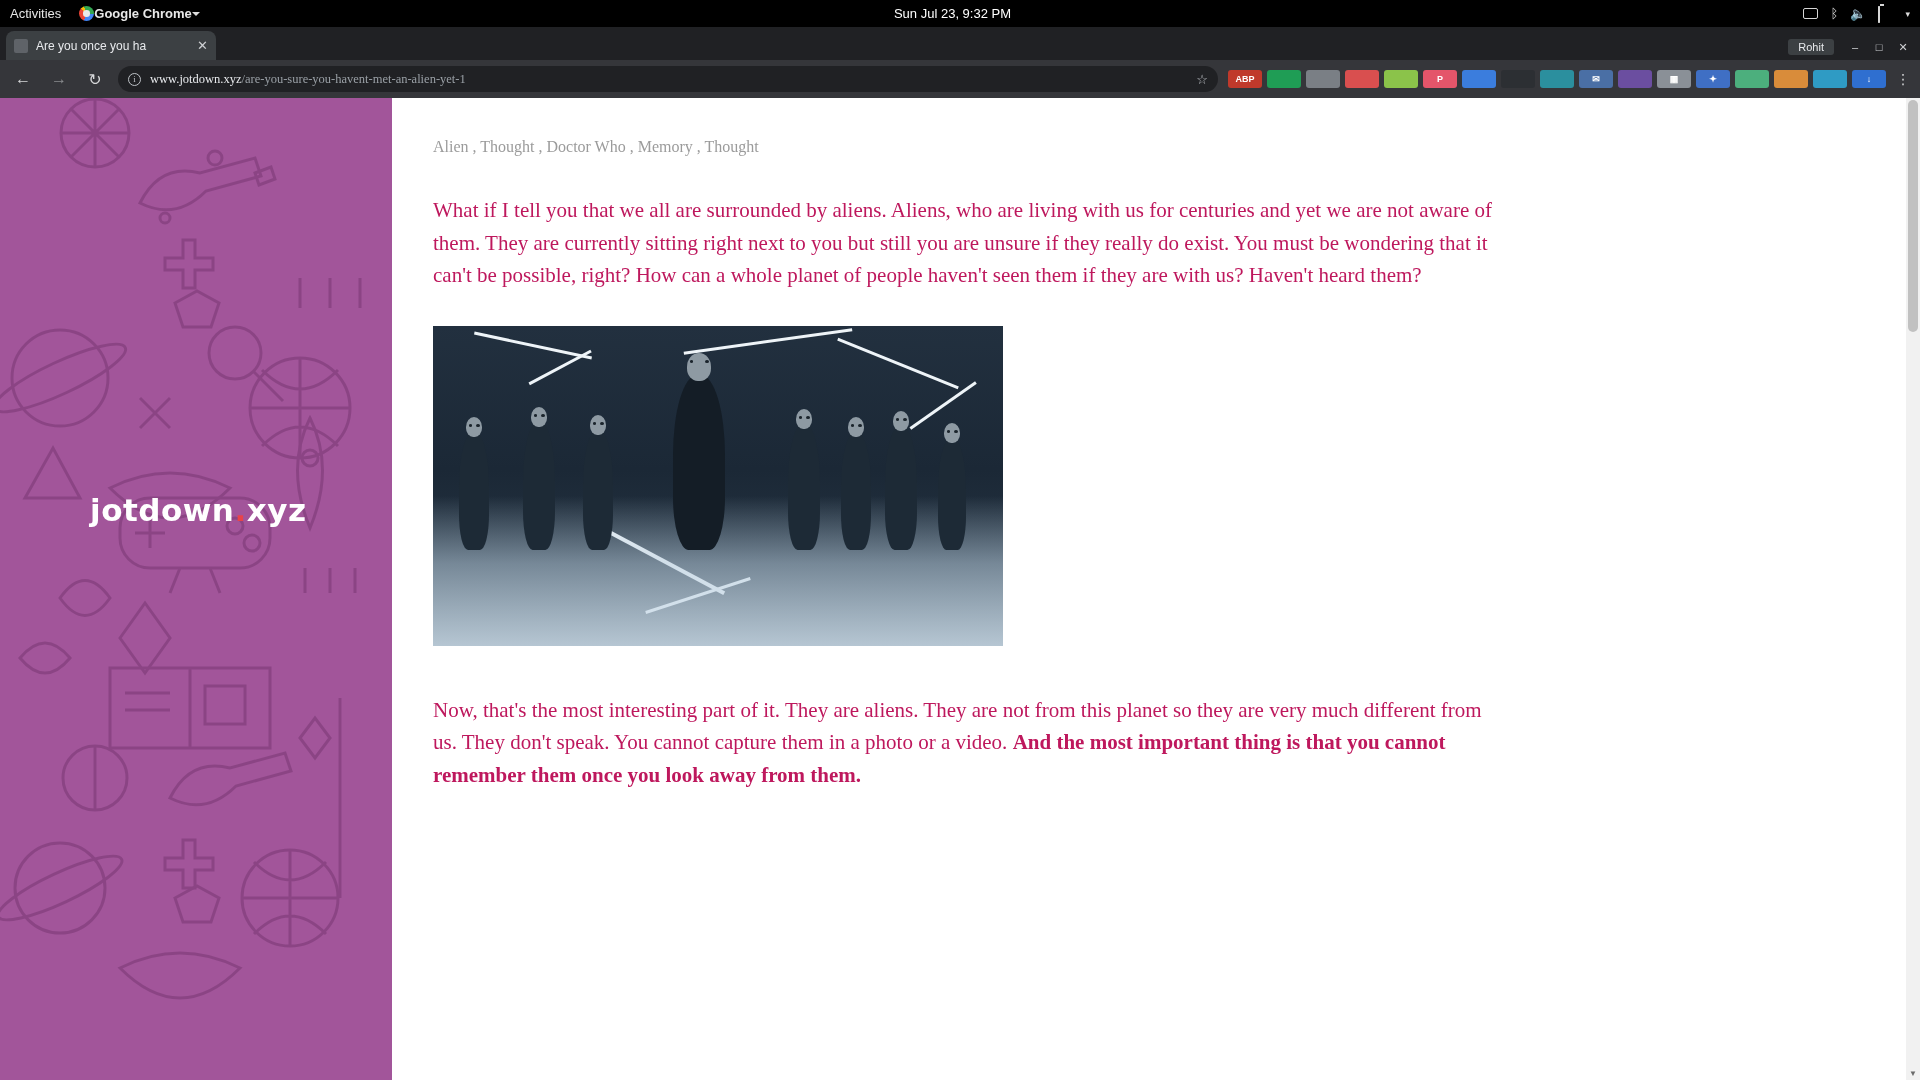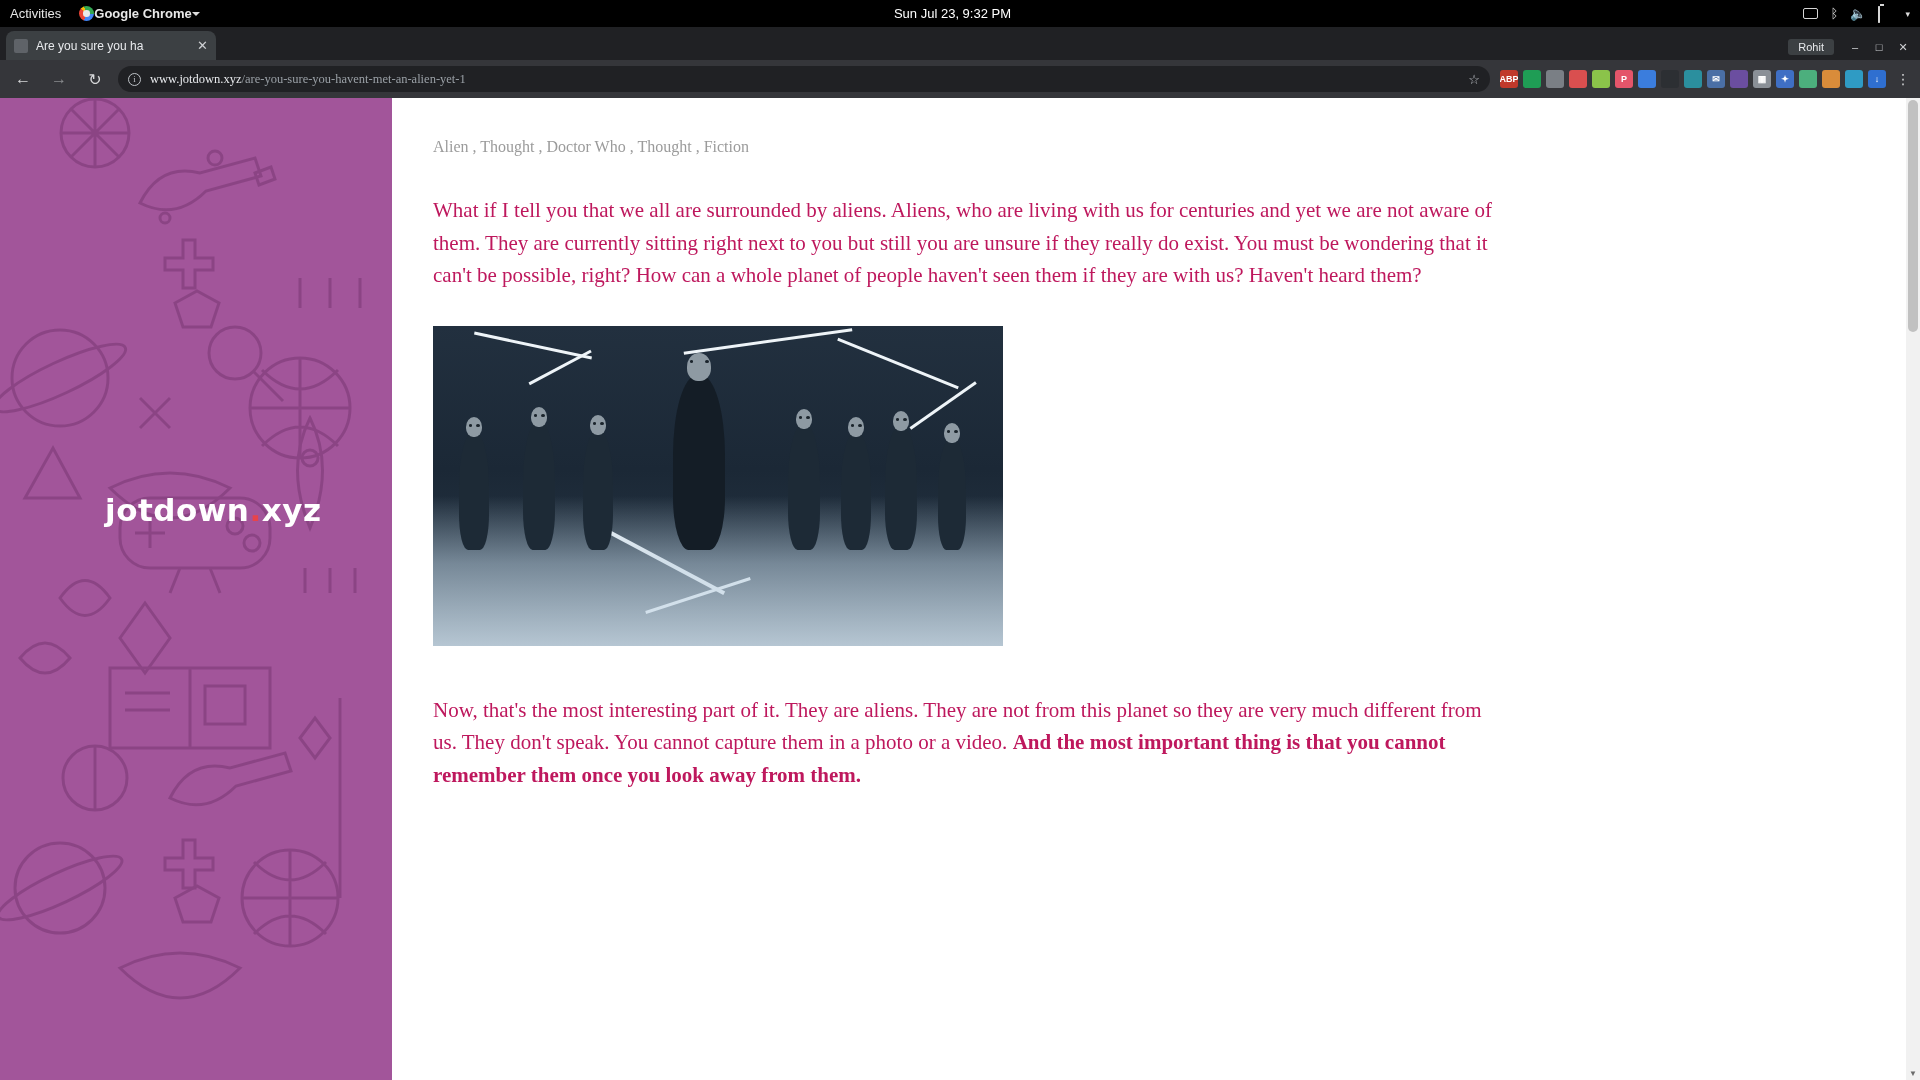--- a/index.html
+++ b/index.html
@@ -132,21 +132,21 @@
     display: flex; align-items: center; justify-content: center;
     font-size: 9px; color: #bdc1c6; font-family: "Liberation Serif", serif;
   }
   #url-text { flex: 1 1 auto; white-space: nowrap; overflow: hidden; font-family: Liberation Serif, serif; }
   #url-text .host { color: #e8eaed; }
   #url-text .path { color: #9aa0a6; }
   .star { color: #bdc1c6; font-size: 13px; }
 
   #ext-strip { display: flex; align-items: center; gap: 5px; }
   .ext {
-    width: 18px; height: 18px; border-radius: 3px;
+    width: 34px; height: 18px; border-radius: 3px;
     display: flex; align-items: center; justify-content: center;
     font-size: 9px; color: #fff; font-weight: bold;
     overflow: hidden;
   }
   .menu-dots {
     color: #d6d7d9; font-size: 14px; letter-spacing: 0; line-height: 10px;
     width: 14px; text-align: center;
   }
 
   
@@ -159,21 +159,21 @@
 
   
   #left-panel {
     width: 392px; flex: 0 0 392px;
     background: #a2559a;
     position: relative;
     overflow: hidden;
   }
   #pattern { position: absolute; inset: 0; opacity: .42; }
   #brand {
-    position: absolute; left: 105px; top: 394px;
+    position: absolute; left: 90px; top: 394px;
     font-family: "DejaVu Sans", sans-serif;
     font-size: 31px; font-weight: bold; color: #fff; letter-spacing: .5px;
   }
   #brand .dot { color: #e8434a; }
 
   
   #content {
     flex: 1 1 auto;
     overflow: hidden;
     padding: 40px 70px 0 41px;
@@ -265,21 +265,21 @@
     <span class="tray-ico"><span class="ico-bat"></span></span>
     <span style="font-size:9px;">▾</span>
   </div>
 </div>
 
 <div id="chrome-window">
 
   <div id="tabstrip">
     <div class="tab">
       <span class="tab-fav"></span>
-      <span class="tab-title">Are you sure you ha</span>
+      <span class="tab-title">Are you once you ha</span>
       <span class="tab-close">✕</span>
     </div>
     <div id="win-controls">
       <span class="user-chip">Rohit</span>
       <span class="wbtn">–</span>
       <span class="wbtn">□</span>
       <span class="wbtn">✕</span>
     </div>
   </div>
 
@@ -365,21 +365,21 @@
           <path d="M330 470 v25 M355 470 v25 M305 470 v25"></path>
           <path d="M300 640 l15 -20 l15 20 l-15 20z"></path>
           <path d="M340 600 v200"></path>
         </g>
       </svg>
       <div id="brand"><span>jotdown</span><span class="dot">.</span><span>xyz</span></div>
     </div>
 
     <div id="content">
       <div id="article">
-        <div id="tags">Alien , Thought , Doctor Who , Thought , Fiction</div>
+        <div id="tags">Alien , Thought , Doctor Who , Memory , Thought</div>
         <p class="para">What if I tell you that we all are surrounded by aliens. Aliens, who are living with us for centuries and yet we are not aware of them. They are currently sitting right next to you but still you are unsure if they really do exist. You must be wondering that it can't be possible, right?  How can a whole planet of people haven't seen them if they are with us? Haven't heard them?</p>
 
         <div id="figure">
           <div class="bolt" style="left:40px;top:18px;width:120px;height:3px;transform:rotate(12deg);"></div>
           <div class="bolt" style="left:92px;top:40px;width:70px;height:2.5px;transform:rotate(-28deg);"></div>
           <div class="bolt" style="left:250px;top:14px;width:170px;height:3px;transform:rotate(-8deg);"></div>
           <div class="bolt" style="left:400px;top:36px;width:130px;height:3px;transform:rotate(22deg);"></div>
           <div class="bolt" style="left:470px;top:78px;width:80px;height:2.5px;transform:rotate(-35deg);"></div>
           <div class="bolt" style="left:150px;top:230px;width:150px;height:4px;transform:rotate(28deg);"></div>
           <div class="bolt" style="left:210px;top:268px;width:110px;height:3px;transform:rotate(-18deg);"></div>

